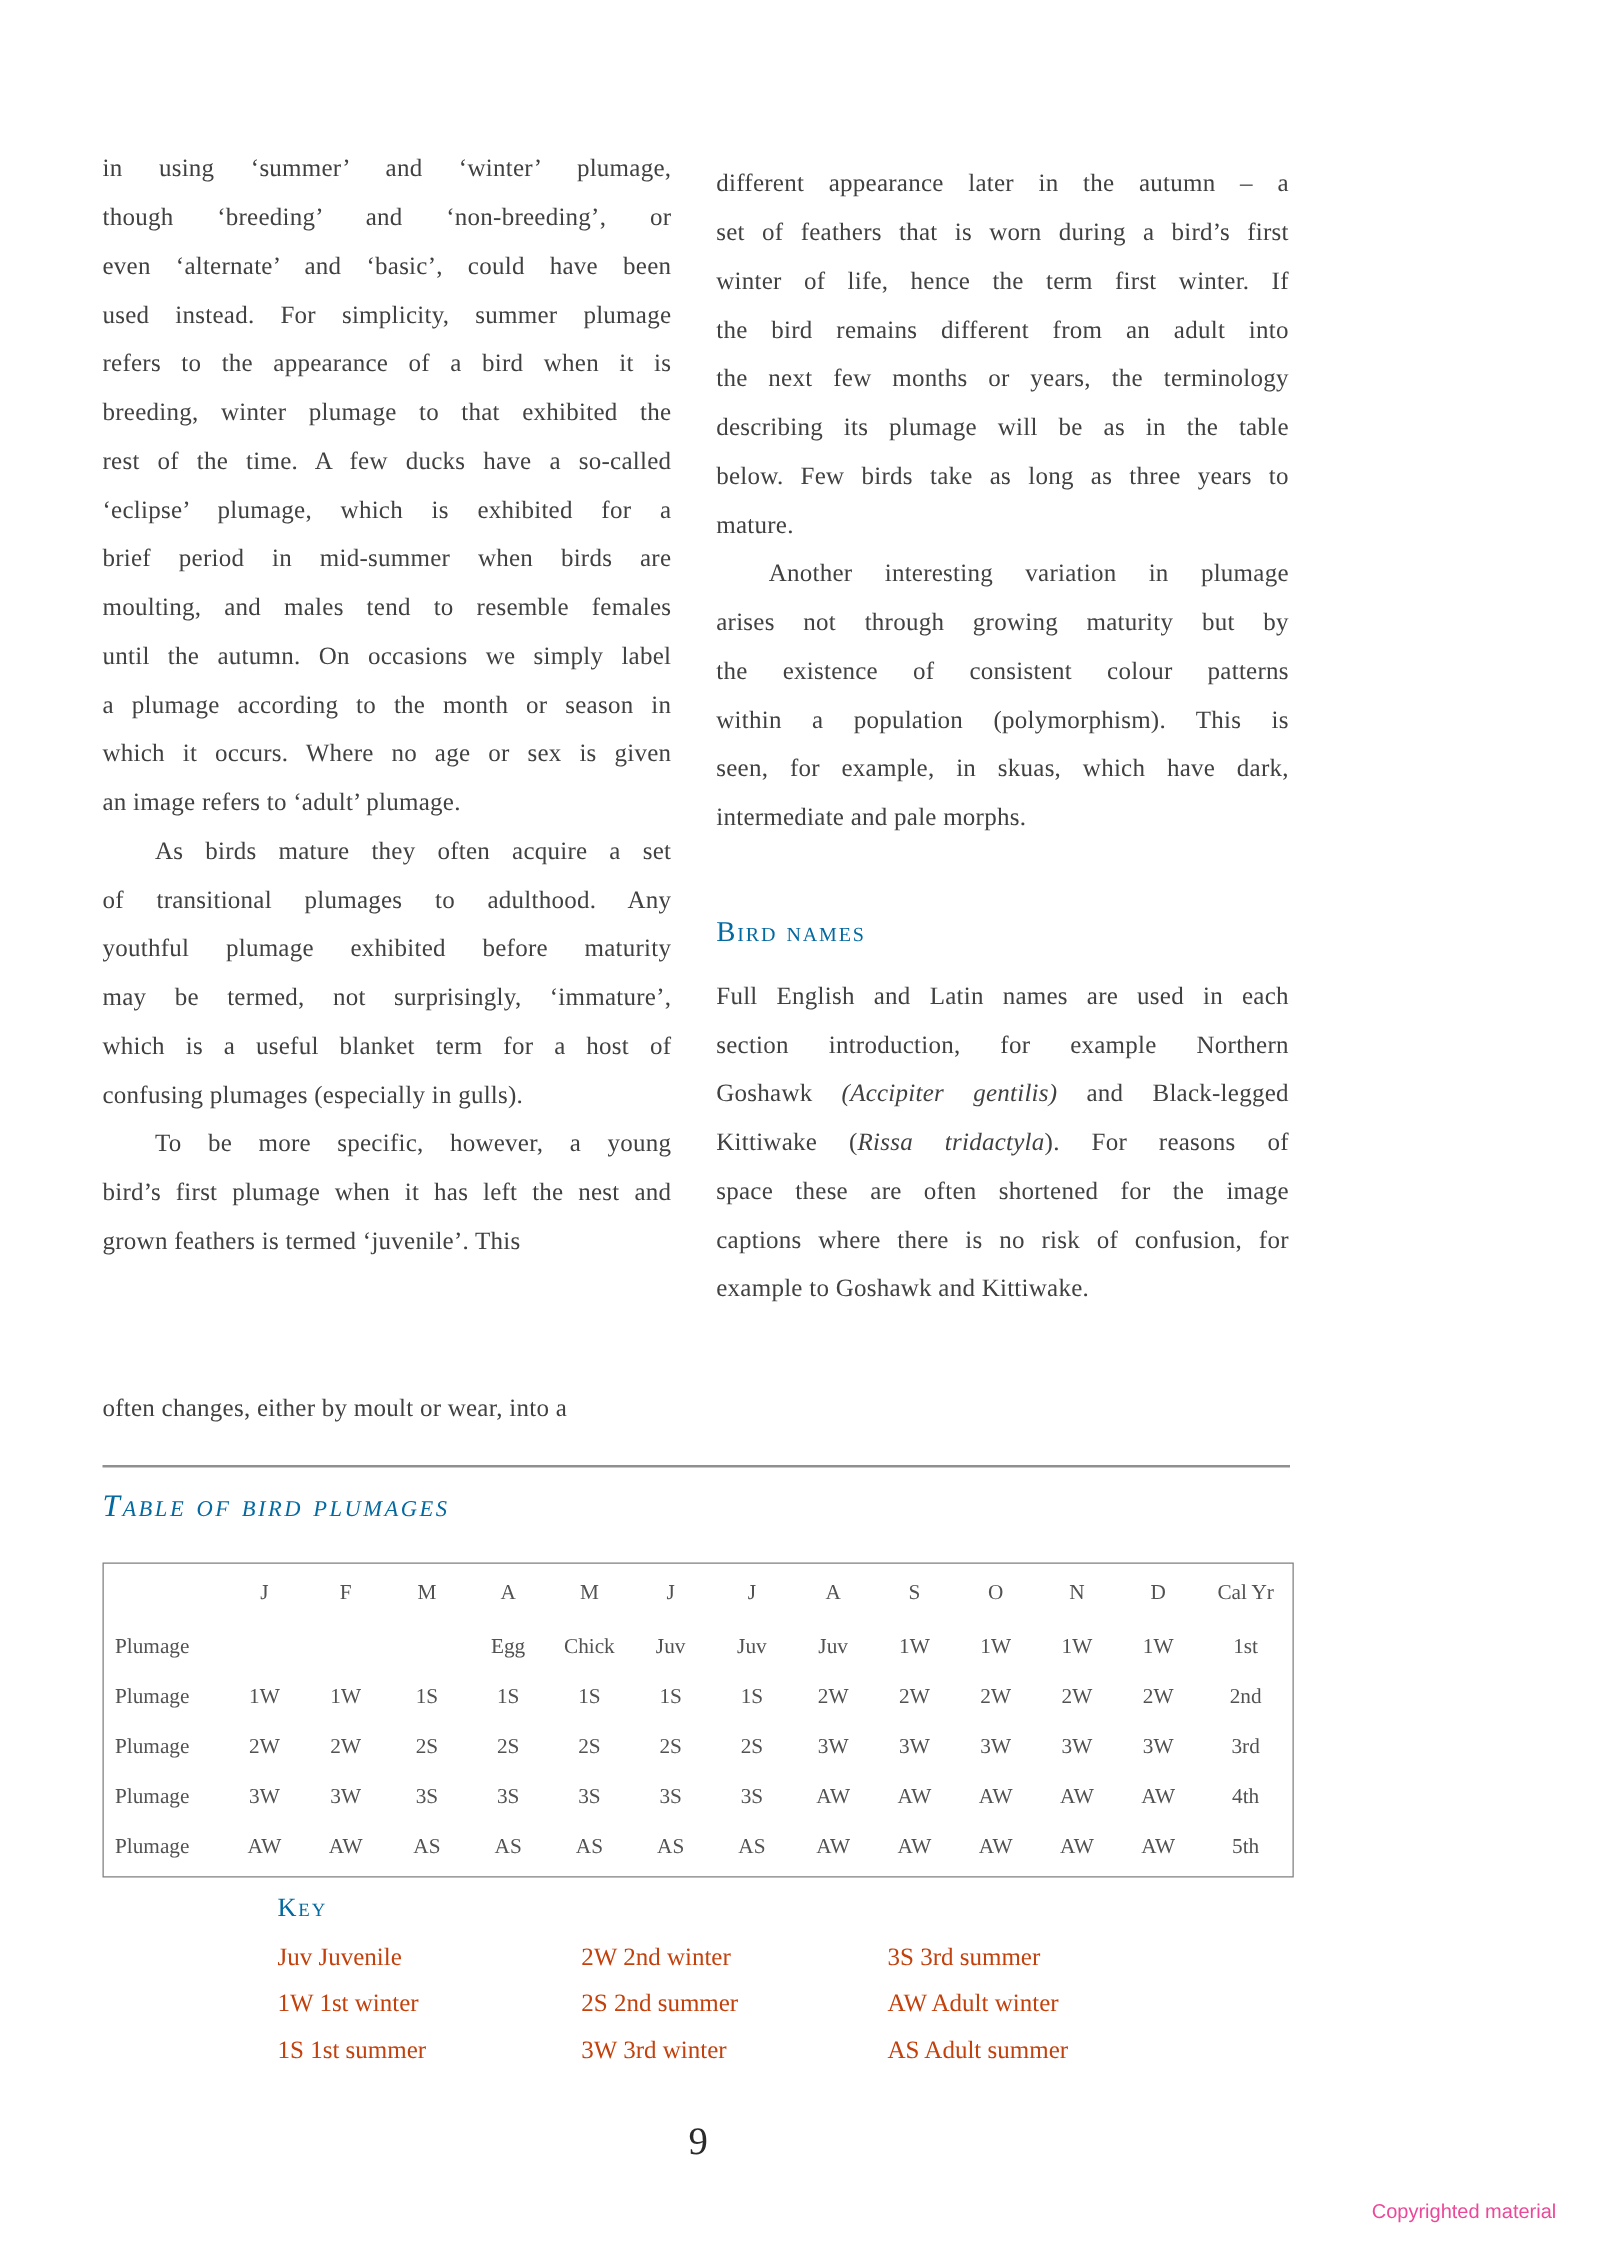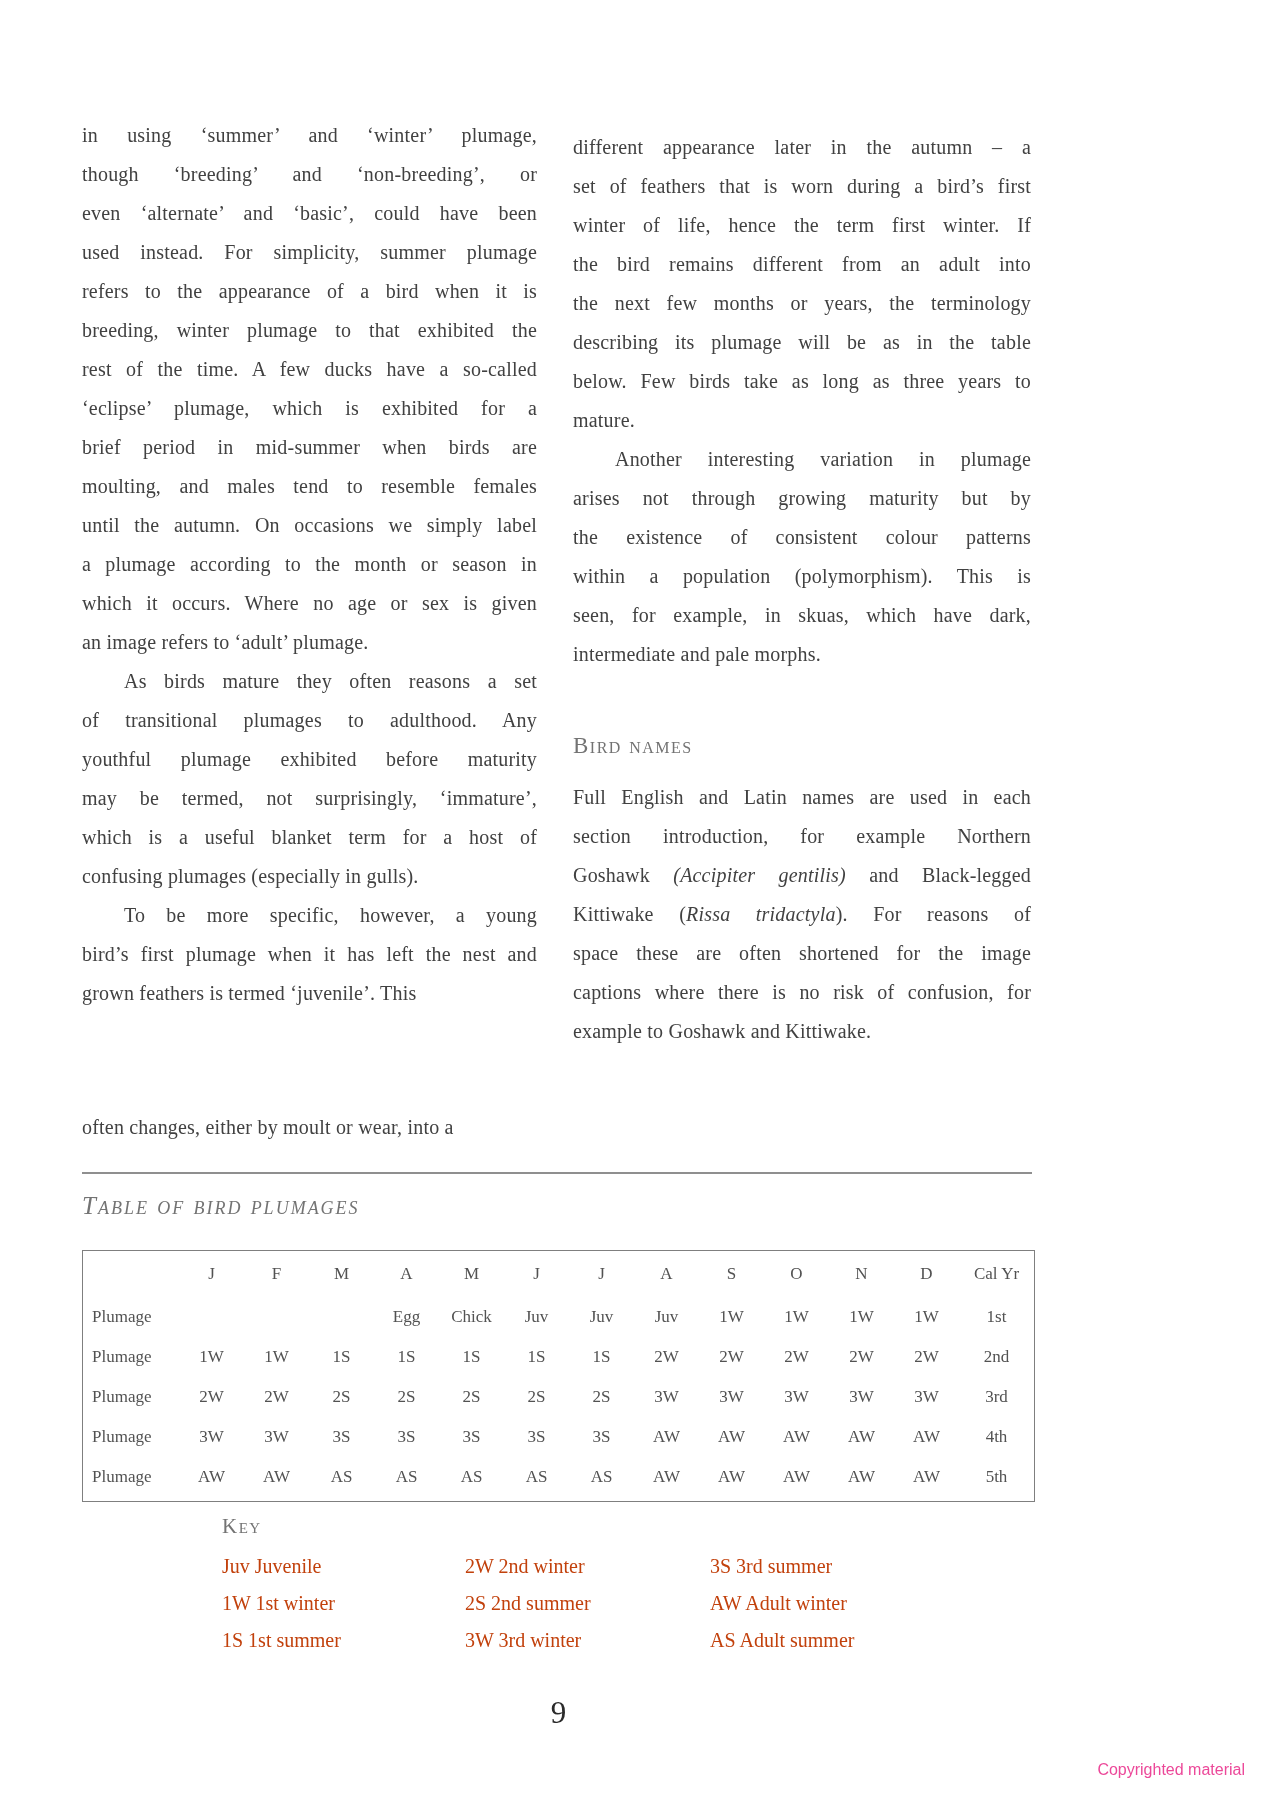--- a/index.html
+++ b/index.html
@@ -12,21 +12,21 @@
   .line{
     font-size:20px;line-height:39px;letter-spacing:.2px;
     text-align:justify;text-align-last:justify;white-space:nowrap;
   }
   .line.last{text-align-last:left;}
   .line.ind{text-indent:42px;}
   .it{font-style:italic;}
   .col{width:455px;}
   #col-right{width:458px;}
   
-  .sc{font-variant:small-caps;letter-spacing:1.5px;color:#737373;}
+  .sc{font-variant:small-caps;letter-spacing:1.5px;color:#0369a1;}
   #bird-names-heading{font-size:23px;}
   #table-heading{font-size:25px;letter-spacing:2px;font-style:italic;}
   #key-heading{font-size:21px;}
   
   #rule{left:82px;top:1172px;width:950px;height:2px;background:#8f8f8f;}
   
   #plumage-table{
     left:82px;top:1250px;width:953px;height:252px;border:1.5px solid #7f7f7f;
     display:grid;grid-template-columns:96px repeat(12,65px) auto;
     grid-template-rows:46px repeat(5,40px);align-items:center;
@@ -58,21 +58,21 @@
     <div class="line">refers to the appearance of a bird when it is</div>
     <div class="line">breeding, winter plumage to that exhibited the</div>
     <div class="line">rest of the time. A few ducks have a so-called</div>
     <div class="line">‘eclipse’ plumage, which is exhibited for a</div>
     <div class="line">brief period in mid-summer when birds are</div>
     <div class="line">moulting, and males tend to resemble females</div>
     <div class="line">until the autumn. On occasions we simply label</div>
     <div class="line">a plumage according to the month or season in</div>
     <div class="line">which it occurs. Where no age or sex is given</div>
     <div class="line last">an image refers to ‘adult’ plumage.</div>
-    <div class="line ind">As birds mature they often reasons a set</div>
+    <div class="line ind">As birds mature they often acquire a set</div>
     <div class="line">of transitional plumages to adulthood. Any</div>
     <div class="line">youthful plumage exhibited before maturity</div>
     <div class="line">may be termed, not surprisingly, ‘immature’,</div>
     <div class="line">which is a useful blanket term for a host of</div>
     <div class="line last">confusing plumages (especially in gulls).</div>
     <div class="line ind">To be more specific, however, a young</div>
     <div class="line">bird’s first plumage when it has left the nest and</div>
     <div class="line last">grown feathers is termed ‘juvenile’. This</div>
   </div>
 

